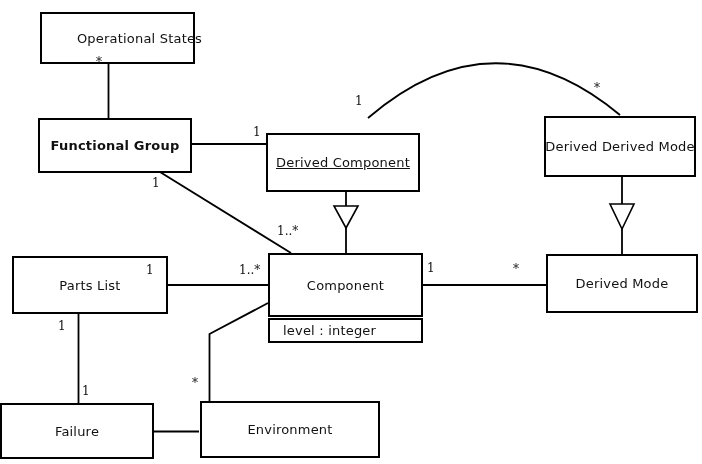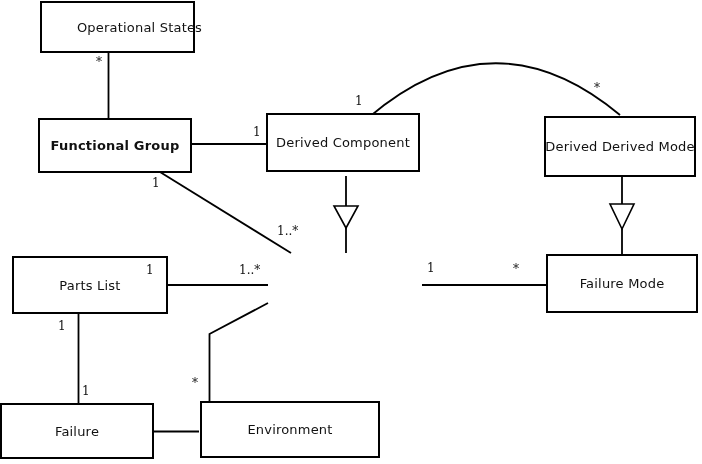--- a/index.html
+++ b/index.html
@@ -93,43 +93,51 @@
 
     <line x1="422" y1="285" x2="546" y2="285" stroke="#000" stroke-width="1.8"></line>
 
     <line x1="78.5" y1="314" x2="78.5" y2="403" stroke="#000" stroke-width="1.8"></line>
 
     <polyline points="268,303 209.5,334 209.5,401" fill="none" stroke="#000" stroke-width="1.8"></polyline>
 
     <line x1="154" y1="431.5" x2="199" y2="431.5" stroke="#000" stroke-width="1.8"></line>
   </svg>
 
-  <div class="uml-class" style="left:40px; top:1px; width:155px; height:52px;padding-left:44px;">
+  <div class="uml-class" style="left:40px; top:12px; width:155px; height:52px;padding-left:44px;">
     <span>Operational States</span>
   </div>
 
   <div class="uml-class" style="left:38px; top:118px; width:154px; height:55px;font-weight:bold;">
     <span>Functional Group</span>
   </div>
 
-  <div class="uml-class" style="left:266px; top:113px; width:154px; height:59px;">
+  <div class="uml-class" style="left:266px; top:133px; width:154px; height:59px;text-decoration:underline;">
     <span>Derived Component</span>
   </div>
 
   <div class="uml-class" style="left:544px; top:116px; width:152px; height:61px;">
     <span>Derived Derived Mode</span>
   </div>
 
   <div class="uml-class" style="left:12px; top:256px; width:156px; height:58px;">
     <span>Parts List</span>
   </div>
 
+  <div class="uml-class uml-class--compartmented" style="left:268px; top:253px; width:155px;">
+    <div class="compartment" style="width:155px; height:64px;">
+      <span>Component</span>
+    </div>
+    <div class="compartment compartment--attr" style="width:155px; height:25px;">
+      <span>level : integer</span>
+    </div>
+  </div>
 
   <div class="uml-class" style="left:546px; top:254px; width:152px; height:59px;">
-    <span>Failure Mode</span>
+    <span>Derived Mode</span>
   </div>
 
   <div class="uml-class" style="left:0px; top:403px; width:154px; height:56px;">
     <span>Failure</span>
   </div>
 
   <div class="uml-class" style="left:200px; top:401px; width:180px; height:57px;">
     <span>Environment</span>
   </div>
 

